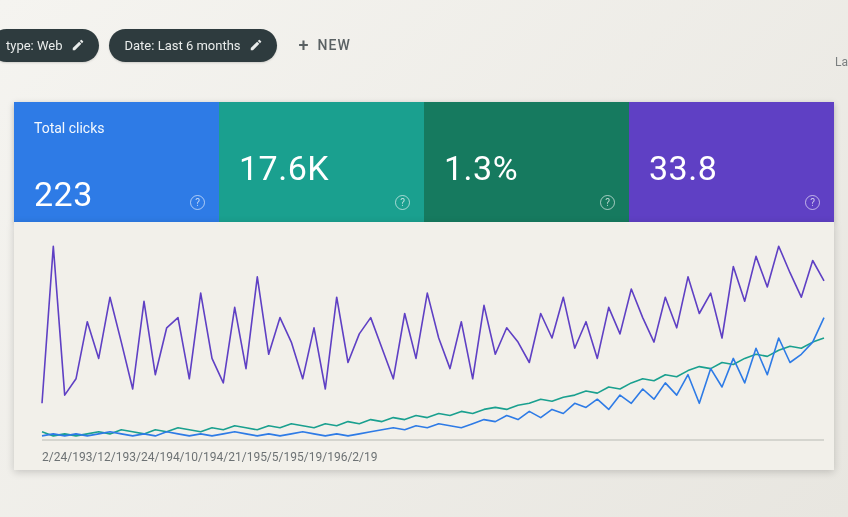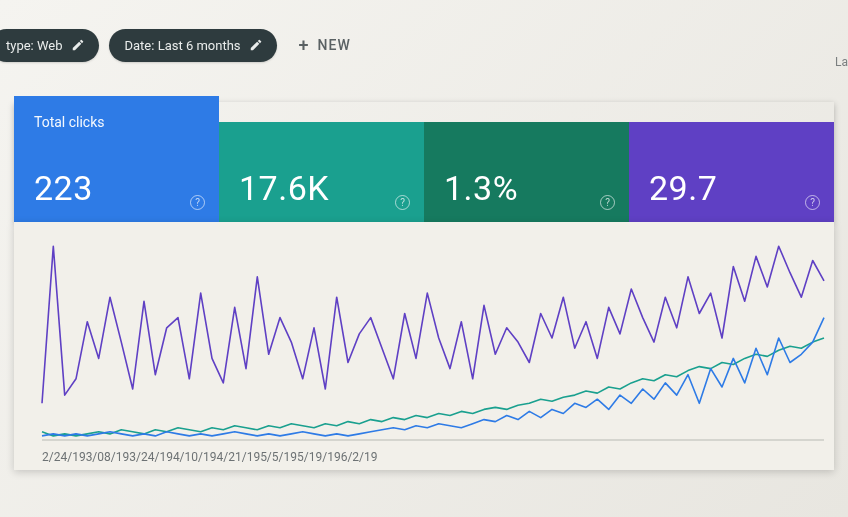--- a/index.html
+++ b/index.html
@@ -49,21 +49,20 @@
   .rightcut {
     position:absolute; right:0; top:55px; color:#7b7f80; font-size:12px;
   }
 
   
   .metrics {
     margin: 40px 14px 0 14px;
     display: flex;
     height: 120px;
     box-shadow: 0 2px 6px rgba(0,0,0,.25);
-    align-items: flex-end;
   }
   .metric {
     flex: 1 1 0;
     color: #fff;
     padding: 18px 20px 14px 20px;
     position: relative;
     display: flex;
     flex-direction: column;
     justify-content: flex-start;
     cursor: pointer;
@@ -143,35 +142,35 @@
   </div>
   <div class="metric m1">
     <div class="value">17.6K</div>
     <div class="help">?</div>
   </div>
   <div class="metric m2">
     <div class="value">1.3%</div>
     <div class="help">?</div>
   </div>
   <div class="metric m3">
-    <div class="value">29.7</div>
+    <div class="value">33.8</div>
     <div class="help">?</div>
   </div>
 </div>
 
 <div class="chart-wrap">
   <svg class="chart-svg" id="chart-svg" viewBox="0 0 820 248" preserveAspectRatio="none">
       <line x1="28" x2="810" y1="218" y2="218" stroke="#b8bab4" stroke-width="1"></line>
       <path d="M28.0 181.3 L39.3 24.2 L50.7 173.1 L62.0 156.8 L73.3 99.7 L84.7 136.4 L96.0 75.2 L107.3 120.1 L118.7 167.0 L130.0 79.3 L141.3 152.7 L152.7 105.8 L164.0 95.6 L175.3 156.8 L186.7 71.1 L198.0 136.4 L209.3 160.9 L220.7 85.4 L232.0 146.6 L243.3 54.8 L254.7 132.3 L266.0 95.6 L277.3 120.1 L288.7 156.8 L300.0 105.8 L311.3 167.0 L322.7 75.2 L334.0 140.5 L345.3 111.9 L356.7 95.6 L368.0 126.2 L379.3 156.8 L390.7 91.5 L402.0 136.4 L413.3 71.1 L424.7 116.0 L436.0 146.6 L447.3 99.7 L458.7 156.8 L470.0 83.4 L481.3 132.3 L492.7 105.8 L504.0 120.1 L515.3 140.5 L526.7 91.5 L538.0 116.0 L549.3 75.2 L560.7 126.2 L572.0 99.7 L583.3 136.4 L594.7 85.4 L606.0 111.9 L617.3 67.0 L628.7 95.6 L640.0 120.1 L651.3 75.2 L662.7 105.8 L674.0 54.8 L685.3 91.5 L696.7 71.1 L708.0 116.0 L719.3 44.6 L730.7 79.3 L742.0 34.4 L753.3 65.0 L764.7 24.2 L776.0 50.7 L787.3 75.2 L798.7 38.5 L810.0 58.9 " fill="none" stroke="#5f40c4" stroke-width="1.6" stroke-linejoin="round"></path>
       <path d="M28.0 209.8 L39.3 213.9 L50.7 211.9 L62.0 213.9 L73.3 211.9 L84.7 209.8 L96.0 211.9 L107.3 207.8 L118.7 209.8 L130.0 211.9 L141.3 207.8 L152.7 209.8 L164.0 205.8 L175.3 207.8 L186.7 209.8 L198.0 205.8 L209.3 207.8 L220.7 203.7 L232.0 205.8 L243.3 207.8 L254.7 203.7 L266.0 205.8 L277.3 201.7 L288.7 203.7 L300.0 205.8 L311.3 201.7 L322.7 203.7 L334.0 199.6 L345.3 201.7 L356.7 197.6 L368.0 199.6 L379.3 195.6 L390.7 197.6 L402.0 193.5 L413.3 195.6 L424.7 191.5 L436.0 193.5 L447.3 189.4 L458.7 191.5 L470.0 187.4 L481.3 185.4 L492.7 187.4 L504.0 183.3 L515.3 181.3 L526.7 177.2 L538.0 179.2 L549.3 175.2 L560.7 173.1 L572.0 169.0 L583.3 171.1 L594.7 165.0 L606.0 167.0 L617.3 160.9 L628.7 156.8 L640.0 158.8 L651.3 152.7 L662.7 154.8 L674.0 148.6 L685.3 144.6 L696.7 146.6 L708.0 140.5 L719.3 142.5 L730.7 136.4 L742.0 132.3 L753.3 134.4 L764.7 128.2 L776.0 124.2 L787.3 126.2 L798.7 120.1 L810.0 116.0 " fill="none" stroke="#1aa08f" stroke-width="1.6" stroke-linejoin="round"></path>
       <path d="M28.0 213.9 L39.3 211.9 L50.7 213.9 L62.0 211.9 L73.3 213.9 L84.7 211.9 L96.0 209.8 L107.3 211.9 L118.7 213.9 L130.0 211.9 L141.3 213.9 L152.7 209.8 L164.0 211.9 L175.3 213.9 L186.7 211.9 L198.0 213.9 L209.3 211.9 L220.7 209.8 L232.0 211.9 L243.3 213.9 L254.7 211.9 L266.0 213.9 L277.3 211.9 L288.7 209.8 L300.0 211.9 L311.3 213.9 L322.7 211.9 L334.0 213.9 L345.3 211.9 L356.7 209.8 L368.0 207.8 L379.3 205.8 L390.7 207.8 L402.0 203.7 L413.3 205.8 L424.7 201.7 L436.0 203.7 L447.3 205.8 L458.7 201.7 L470.0 197.6 L481.3 199.6 L492.7 193.5 L504.0 197.6 L515.3 189.4 L526.7 195.6 L538.0 187.4 L549.3 191.5 L560.7 181.3 L572.0 185.4 L583.3 177.2 L594.7 187.4 L606.0 173.1 L617.3 181.3 L628.7 167.0 L640.0 177.2 L651.3 160.9 L662.7 173.1 L674.0 152.7 L685.3 181.3 L696.7 146.6 L708.0 165.0 L719.3 136.4 L730.7 160.9 L742.0 126.2 L753.3 152.7 L764.7 116.0 L776.0 140.5 L787.3 132.3 L798.7 120.1 L810.0 95.6 " fill="none" stroke="#2e7be6" stroke-width="1.6" stroke-linejoin="round"></path>
     </svg>
   <div class="xaxis" id="xaxis">
       <span>2/24/19</span>
-      <span>3/08/19</span>
+      <span>3/12/19</span>
       <span>3/24/19</span>
       <span>4/10/19</span>
       <span>4/21/19</span>
       <span>5/5/19</span>
       <span>5/19/19</span>
       <span>6/2/19</span>
     </div>
 </div>
 
 </body></html>

